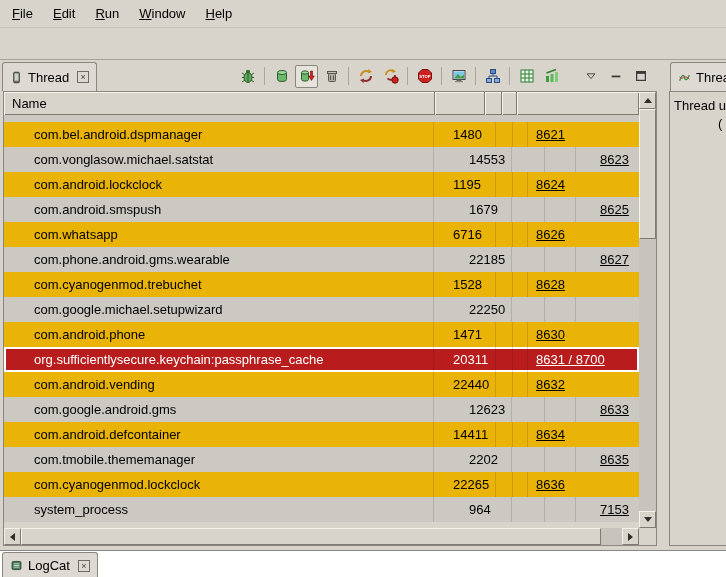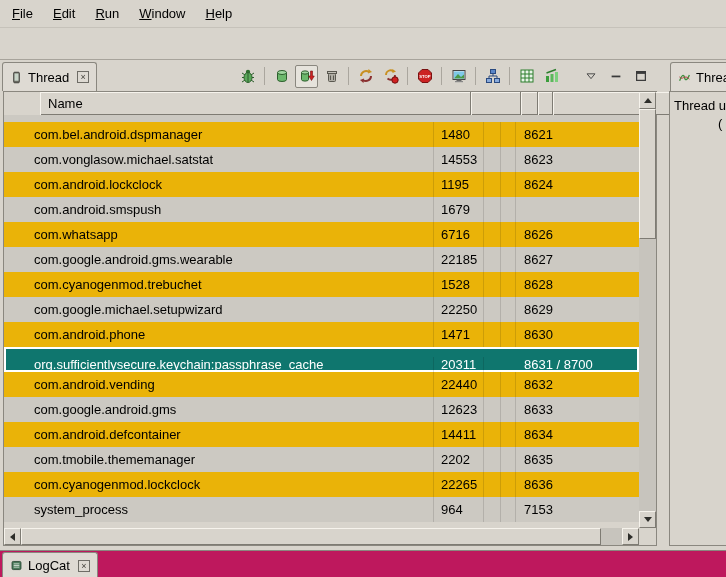--- a/index.html
+++ b/index.html
@@ -37,38 +37,38 @@
   .tbtn { width:23px; height:23px; display:flex; align-items:center; justify-content:center; border:1px solid transparent; }
   .tbtn.pressed { border:1px solid #8a877f; background:#e6e3dc; border-radius:2px; }
   .tbtn span { display:flex; }
   .tsep { width:1px; height:18px; background:#aaa69e; margin:0 3px; }
   .tgap { width:12px; }
 
   .devices-content { position:absolute; left:3px; top:31px; width:654px; height:455px;
     border:1px solid #8a877f; background:#d8d4cc; }
 
   .thead { position:absolute; left:0; top:0; width:635px; height:23px; display:flex;
-    background:#d8d4cc; box-shadow: inset 1px 1px 0 #f6f3ec, inset -1px -1px 0 #7e7b73; margin-left: 36px; }
+    background:#d8d4cc; box-shadow: inset 1px 1px 0 #f6f3ec, inset -1px -1px 0 #7e7b73; }
   .hcell { height:100%; display:flex; align-items:center; }
   .hcell + .hcell { border-left:1px solid #7e7b73; box-shadow: inset 1px 0 0 #f6f3ec; }
   .h-name { width:430px; padding-left:8px; }
   .h-pid { width:50px; } .h-a { width:17px; } .h-b { width:15px; } .h-port { flex:1; }
 
   .partial-row { position:absolute; left:0; top:23px; width:635px; height:7px; background:#ccc9c2; }
   .rows { position:absolute; left:0; top:30px; width:635px; height:400px; }
   .trow { height:25px; display:flex; align-items:stretch; cursor:default; }
   .trow.even { background:#eab308; }
-  .trow.odd  { background:#ccc9c2; }
-  .trow.selected { background:#0f766e; color:#ffffff; box-shadow: inset 0 0 0 2px #ffffff; align-items: flex-end; }
+  .trow.odd  { background:#ccc9c2;gap:16px; }
+  .trow.selected { background:#b91c1c; color:#ffffff; box-shadow: inset 0 0 0 2px #ffffff; }
   .cell { display:flex; align-items:center; overflow:hidden; white-space:nowrap; }
   .c-name { width:430px; padding-left:30px; border-right:1px solid rgba(0,0,0,0.12); }
-  .c-pid  { width:50px; padding-left:7px;  border-right:1px solid rgba(0,0,0,0.12); }
+  .c-pid  { width:50px; padding-left:7px;  border-right:1px solid rgba(0,0,0,0.12);margin-left:12px; }
   .c-a    { width:17px; border-right:1px solid rgba(0,0,0,0.12); }
   .c-b    { width:15px; border-right:1px solid rgba(0,0,0,0.12); }
-  .c-port { flex:1; padding-left:8px; }
+  .c-port { flex:1; padding-left:8px;text-decoration:underline; }
 
   
   .vsb { position:absolute; left:635px; top:0; width:17px; height:436px; background:#c7c4bd; }
   .hsb { position:absolute; left:0; top:436px; width:635px; height:17px; background:#c7c4bd; }
   .sb-corner { position:absolute; left:635px; top:436px; width:17px; height:17px; background:#d8d4cc; }
   .sb-btn { position:absolute; width:17px; height:17px; background:#d8d4cc;
     border:1px solid; border-color:#f6f3ec #7e7b73 #7e7b73 #f6f3ec;
     display:flex; align-items:center; justify-content:center; }
   .sb-up { top:0; left:0; } .sb-down { bottom:0; left:0; }
   .sb-left { left:0; top:0; } .sb-right { right:0; top:0; }
@@ -84,21 +84,21 @@
 
   
   .threads-panel { position:absolute; left:668px; top:60px; width:58px; height:490px; }
   .threads-content { position:absolute; left:1px; top:31px; width:60px; height:455px;
     border:1px solid #8a877f; border-right:none; background:#d8d4cc; }
   .tmsg1 { margin:6px 0 0 4px; white-space:nowrap; }
   .tmsg2 { margin:3px 0 0 48px; white-space:nowrap; }
 
   
   .logcat-bar { position:absolute; left:0; top:550px; width:726px; height:27px;
-    background:#be185d; border-top:1px solid #8a877f; }
+    background:#ffffff; border-top:1px solid #8a877f; }
   .logcat-tab { top:1px; height:26px; left:2px; }
 </style>
 </head>
 <body>
 
 <div class="menubar">
     <div class="menu-item"><span class="accel">F</span>ile</div>
     <div class="menu-item"><span class="accel">E</span>dit</div>
     <div class="menu-item"><span class="accel">R</span>un</div>
     <div class="menu-item"><span class="accel">W</span>indow</div>
@@ -296,48 +296,48 @@
           <div class="cell c-pid">1195</div>
           <div class="cell c-a"></div>
           <div class="cell c-b"></div>
           <div class="cell c-port">8624</div>
         </div>
         <div class="trow odd">
           <div class="cell c-name">com.android.smspush</div>
           <div class="cell c-pid">1679</div>
           <div class="cell c-a"></div>
           <div class="cell c-b"></div>
+          <div class="cell c-port">8625</div>
         </div>
         <div class="trow even">
           <div class="cell c-name">com.whatsapp</div>
           <div class="cell c-pid">6716</div>
           <div class="cell c-a"></div>
           <div class="cell c-b"></div>
           <div class="cell c-port">8626</div>
         </div>
         <div class="trow odd">
-          <div class="cell c-name">com.google.android.gms.wearable</div>
+          <div class="cell c-name">com.phone.android.gms.wearable</div>
           <div class="cell c-pid">22185</div>
           <div class="cell c-a"></div>
           <div class="cell c-b"></div>
           <div class="cell c-port">8627</div>
         </div>
         <div class="trow even">
           <div class="cell c-name">com.cyanogenmod.trebuchet</div>
           <div class="cell c-pid">1528</div>
           <div class="cell c-a"></div>
           <div class="cell c-b"></div>
           <div class="cell c-port">8628</div>
         </div>
         <div class="trow odd">
           <div class="cell c-name">com.google.michael.setupwizard</div>
           <div class="cell c-pid">22250</div>
           <div class="cell c-a"></div>
           <div class="cell c-b"></div>
-          <div class="cell c-port">8629</div>
         </div>
         <div class="trow even">
           <div class="cell c-name">com.android.phone</div>
           <div class="cell c-pid">1471</div>
           <div class="cell c-a"></div>
           <div class="cell c-b"></div>
           <div class="cell c-port">8630</div>
         </div>
         <div class="trow selected">
           <div class="cell c-name">org.sufficientlysecure.keychain:passphrase_cache</div>

